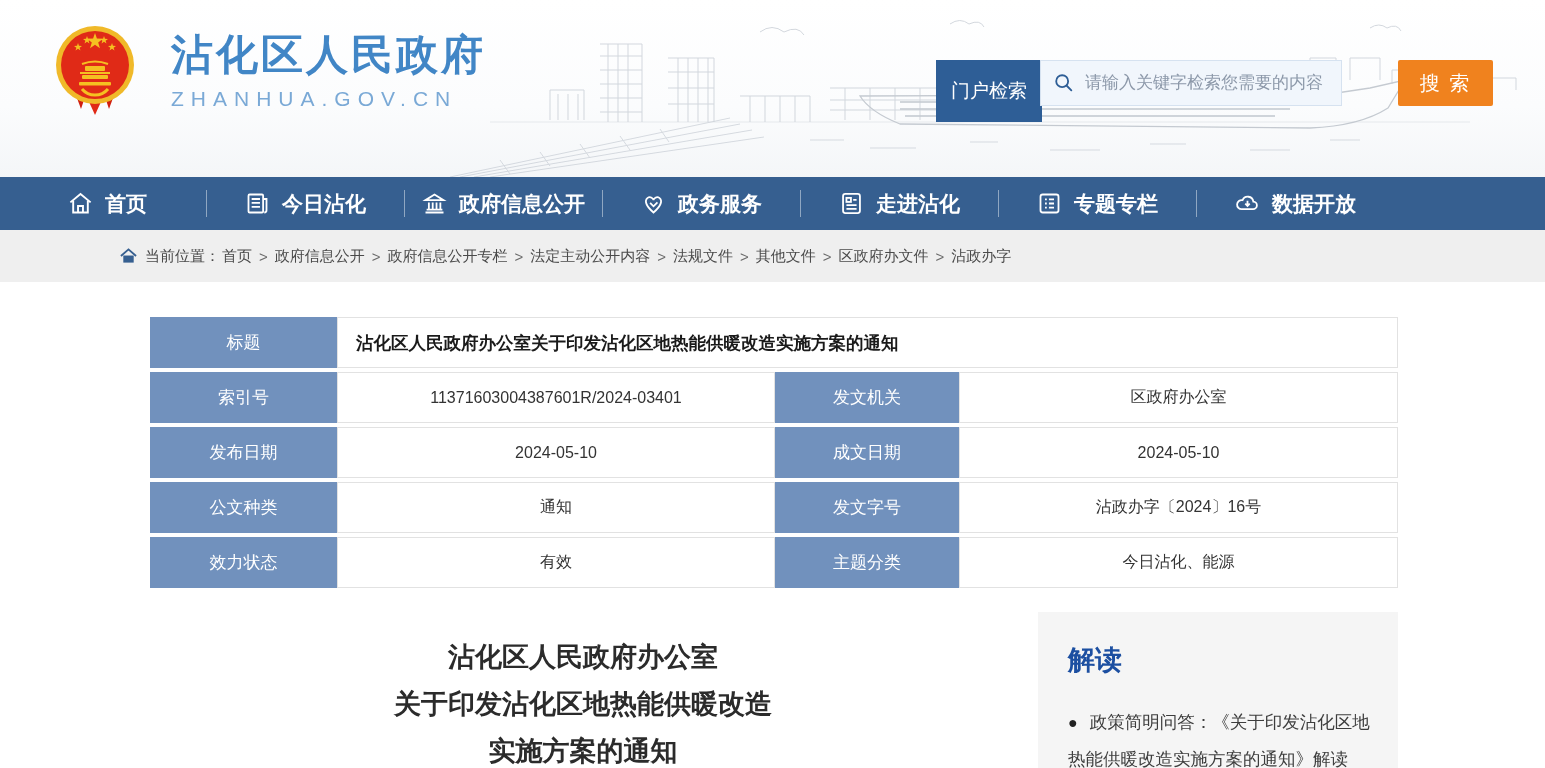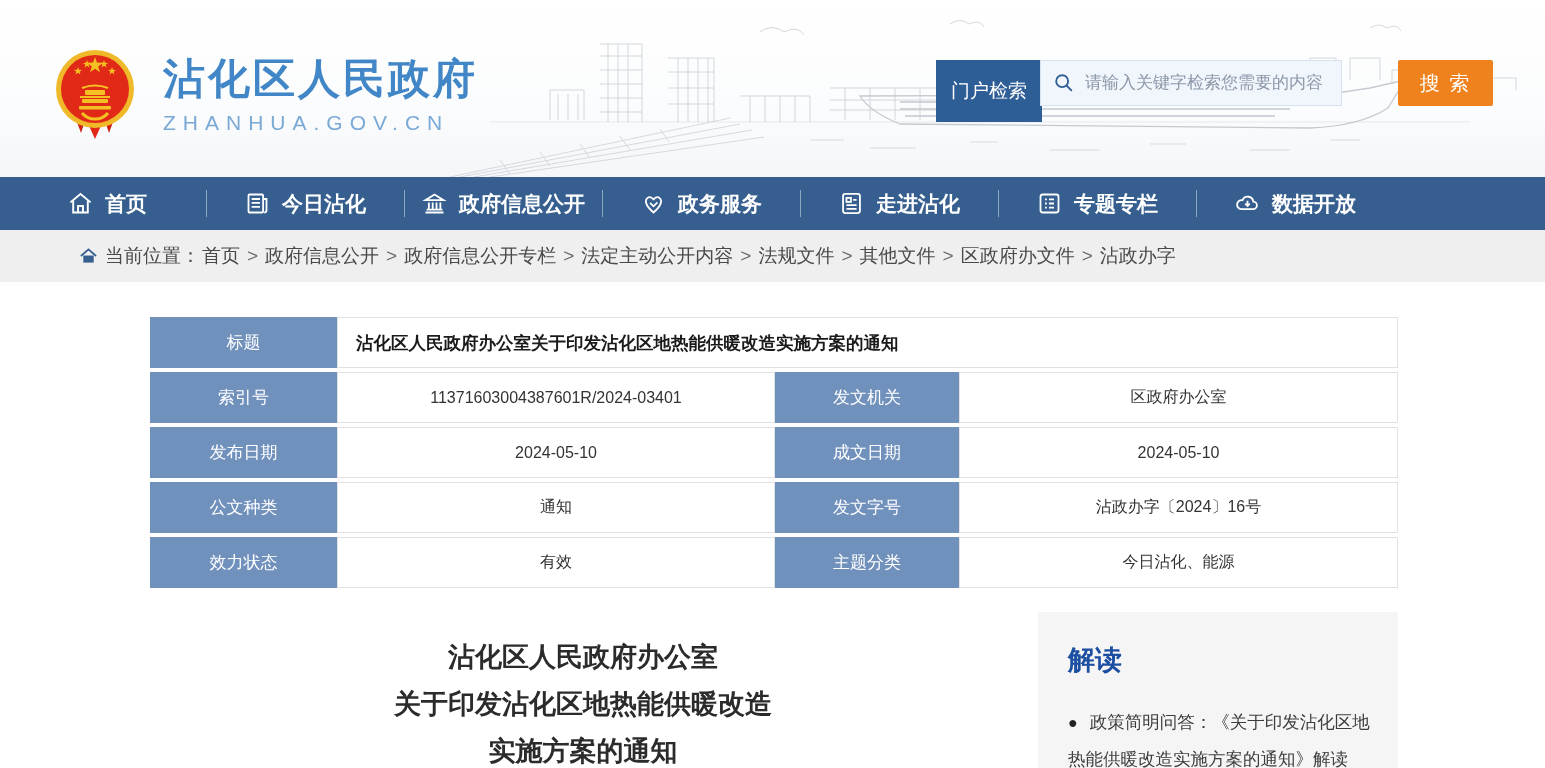--- a/index.html
+++ b/index.html
@@ -2,21 +2,21 @@
 <html><head>
 <meta charset="utf-8">
 <style>
   * { margin:0; padding:0; box-sizing:border-box; }
   html,body { width:1545px; height:768px; overflow:hidden; background:#fff;
     font-family:"Liberation Sans","DejaVu Sans",sans-serif; }
 
   
   .site-header { position:relative; height:177px; background:linear-gradient(180deg,#ffffff 0%,#fbfcfd 60%,#f4f6f8 100%); overflow:hidden; }
   .sketch-wrap { position:absolute; left:430px; top:0; width:1115px; height:177px; z-index:0; opacity:.65; }
-  .logo-block { position:absolute; left:55px; top:25px; display:flex; align-items:center; gap:28px; z-index:2; cursor:pointer;margin-top:24px; }
+  .logo-block { position:absolute; left:55px; top:25px; display:flex; align-items:center; gap:36px; z-index:2; cursor:pointer; }
   .emblem { width:80px; height:92px; }
   .site-title { font-size:42px; font-weight:700; color:#4186c6; letter-spacing:3px; line-height:48px; }
   .site-domain { font-size:21px; font-weight:400; color:#7aa9d6; letter-spacing:7px; margin-top:8px; }
 
   .portal-btn { position:absolute; left:936px; top:60px; width:106px; height:62px; background:#2e5e96;
     color:#fff; font-size:19px; display:flex; align-items:center; justify-content:center; z-index:2; cursor:pointer; border:none; }
   .search-box { position:absolute; left:1040px; top:60px; width:302px; height:46px; background:#f1f6fc;
     border:1px solid #d6e2f0; display:flex; align-items:center; padding:0 12px; z-index:2; }
   .search-box svg { flex:0 0 auto; margin-right:10px; }
   .search-input { flex:1; border:none; outline:none; background:transparent; font-size:17px; color:#333;
@@ -29,22 +29,22 @@
   
   .main-nav { height:53px; background:#365f90; display:grid; grid-template-columns:repeat(8,198px);
     align-items:center; width:1600px; padding-left:8px; }
   .nav-item { position:relative; display:flex; align-items:center; justify-content:center; gap:11px;
     color:#fff; font-size:21px; font-weight:700; height:53px; cursor:pointer; white-space:nowrap; }
   .nav-item + .nav-item::before { content:""; position:absolute; left:0; top:13px; width:1px; height:27px;
     background:rgba(255,255,255,.45); }
   .nav-item svg { flex:0 0 auto; }
 
   
-  .breadcrumb { height:52px; background:#efefef; display:flex; align-items:center; padding-left:80px;
-    font-size:19px; color:#4a4a4a; }
+  .breadcrumb { height:52px; background:#efefef; display:flex; align-items:center; padding-left:120px;
+    font-size:15px; color:#4a4a4a; }
   .breadcrumb svg { margin-right:8px; }
   .crumb { color:#4a4a4a; cursor:pointer; }
   .crumb-sep { color:#6a6a6a; margin:0 7px; }
   .crumb-prefix { margin-right:2px; }
 
   
   .main-area { position:relative; height:486px; background:#fff; }
   .meta-table { position:absolute; left:150px; top:35px; width:1248px; display:flex; flex-direction:column; gap:4px;text-align:right; }
   .meta-row { display:grid; grid-template-columns:187px 438px 184px 439px; height:51px; }
   .meta-row.title-row { grid-template-columns:187px 1061px; }

